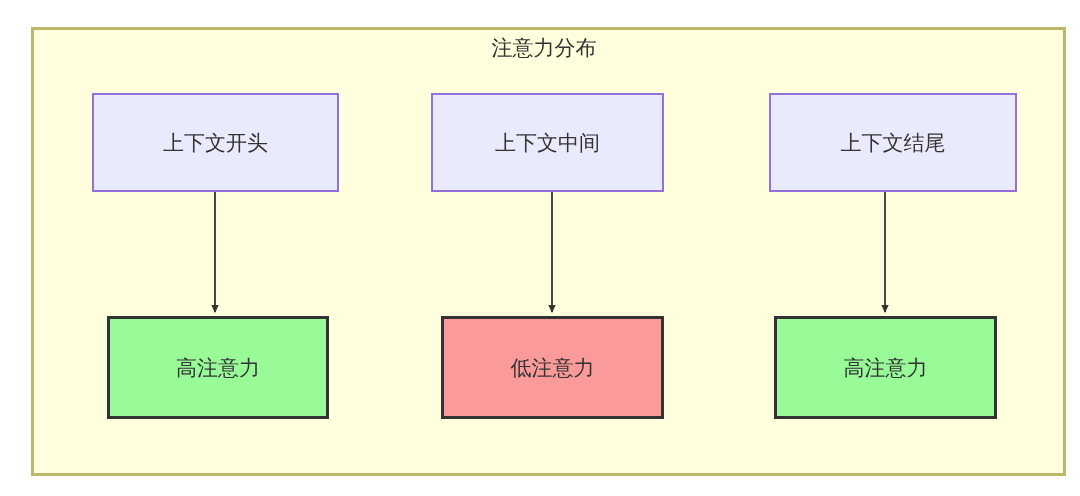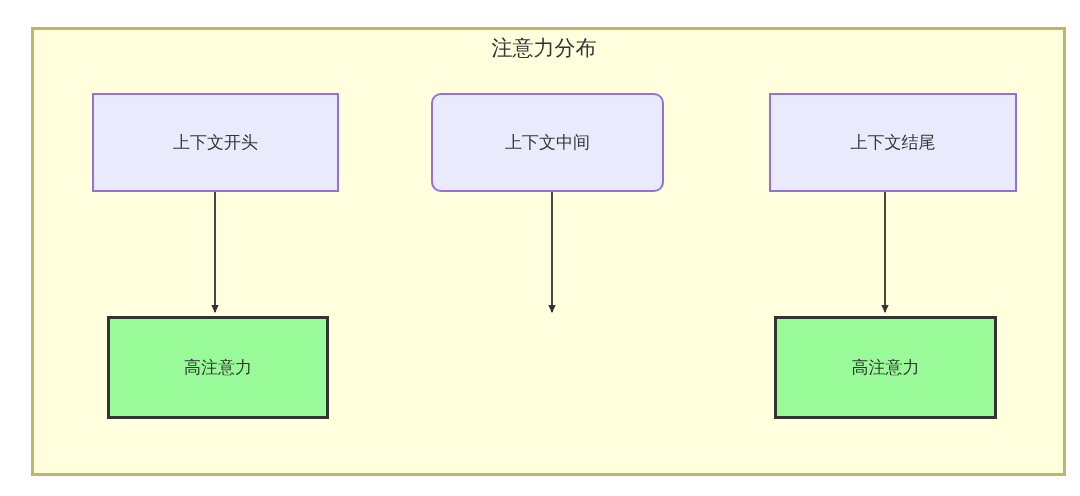--- a/index.html
+++ b/index.html
@@ -41,21 +41,21 @@
     color: #333333;
     line-height: 30px;
     white-space: nowrap;
   }
   .node {
     position: absolute;
     box-sizing: border-box;
     display: flex;
     align-items: center;
     justify-content: center;
-    font-size: 17px;
+    font-size: 21px;
     color: #333333;
     white-space: nowrap;
   }
   .node-source {
     background: #eaeafd;
     border: 2px solid #9370db;
     height: 99px;
     top: 93px;
   }
   .node-result {
@@ -97,30 +97,33 @@
     </g>
     <g>
       <line x1="881" y1="192" x2="881" y2="312" stroke="#333333" stroke-width="1.8" marker-end="url(#arrowhead)"></line>
     </g>
   </svg>
 
   <div class="node node-source" style="left:88px;width:247px;">
     <span>上下文开头</span>
   </div>
 
-  <div class="node node-source" style="left:427px;width:233px;border-radius:10px;">
+  <div class="node node-source" style="left:427px;width:233px;">
     <span>上下文中间</span>
   </div>
 
   <div class="node node-source" style="left:757px;width:248px;margin-left:8px;">
     <span>上下文结尾</span>
   </div>
 
   <div class="node node-result fill-green" style="left:103px;width:222px;">
     <span>高注意力</span>
   </div>
 
+  <div class="node node-result fill-pink" style="left:437px;width:223px;">
+    <span>低注意力</span>
+  </div>
 
   <div class="node node-result fill-green" style="left:770px;width:223px;">
     <span>高注意力</span>
   </div>
 
 </div>
 
 </body></html>

